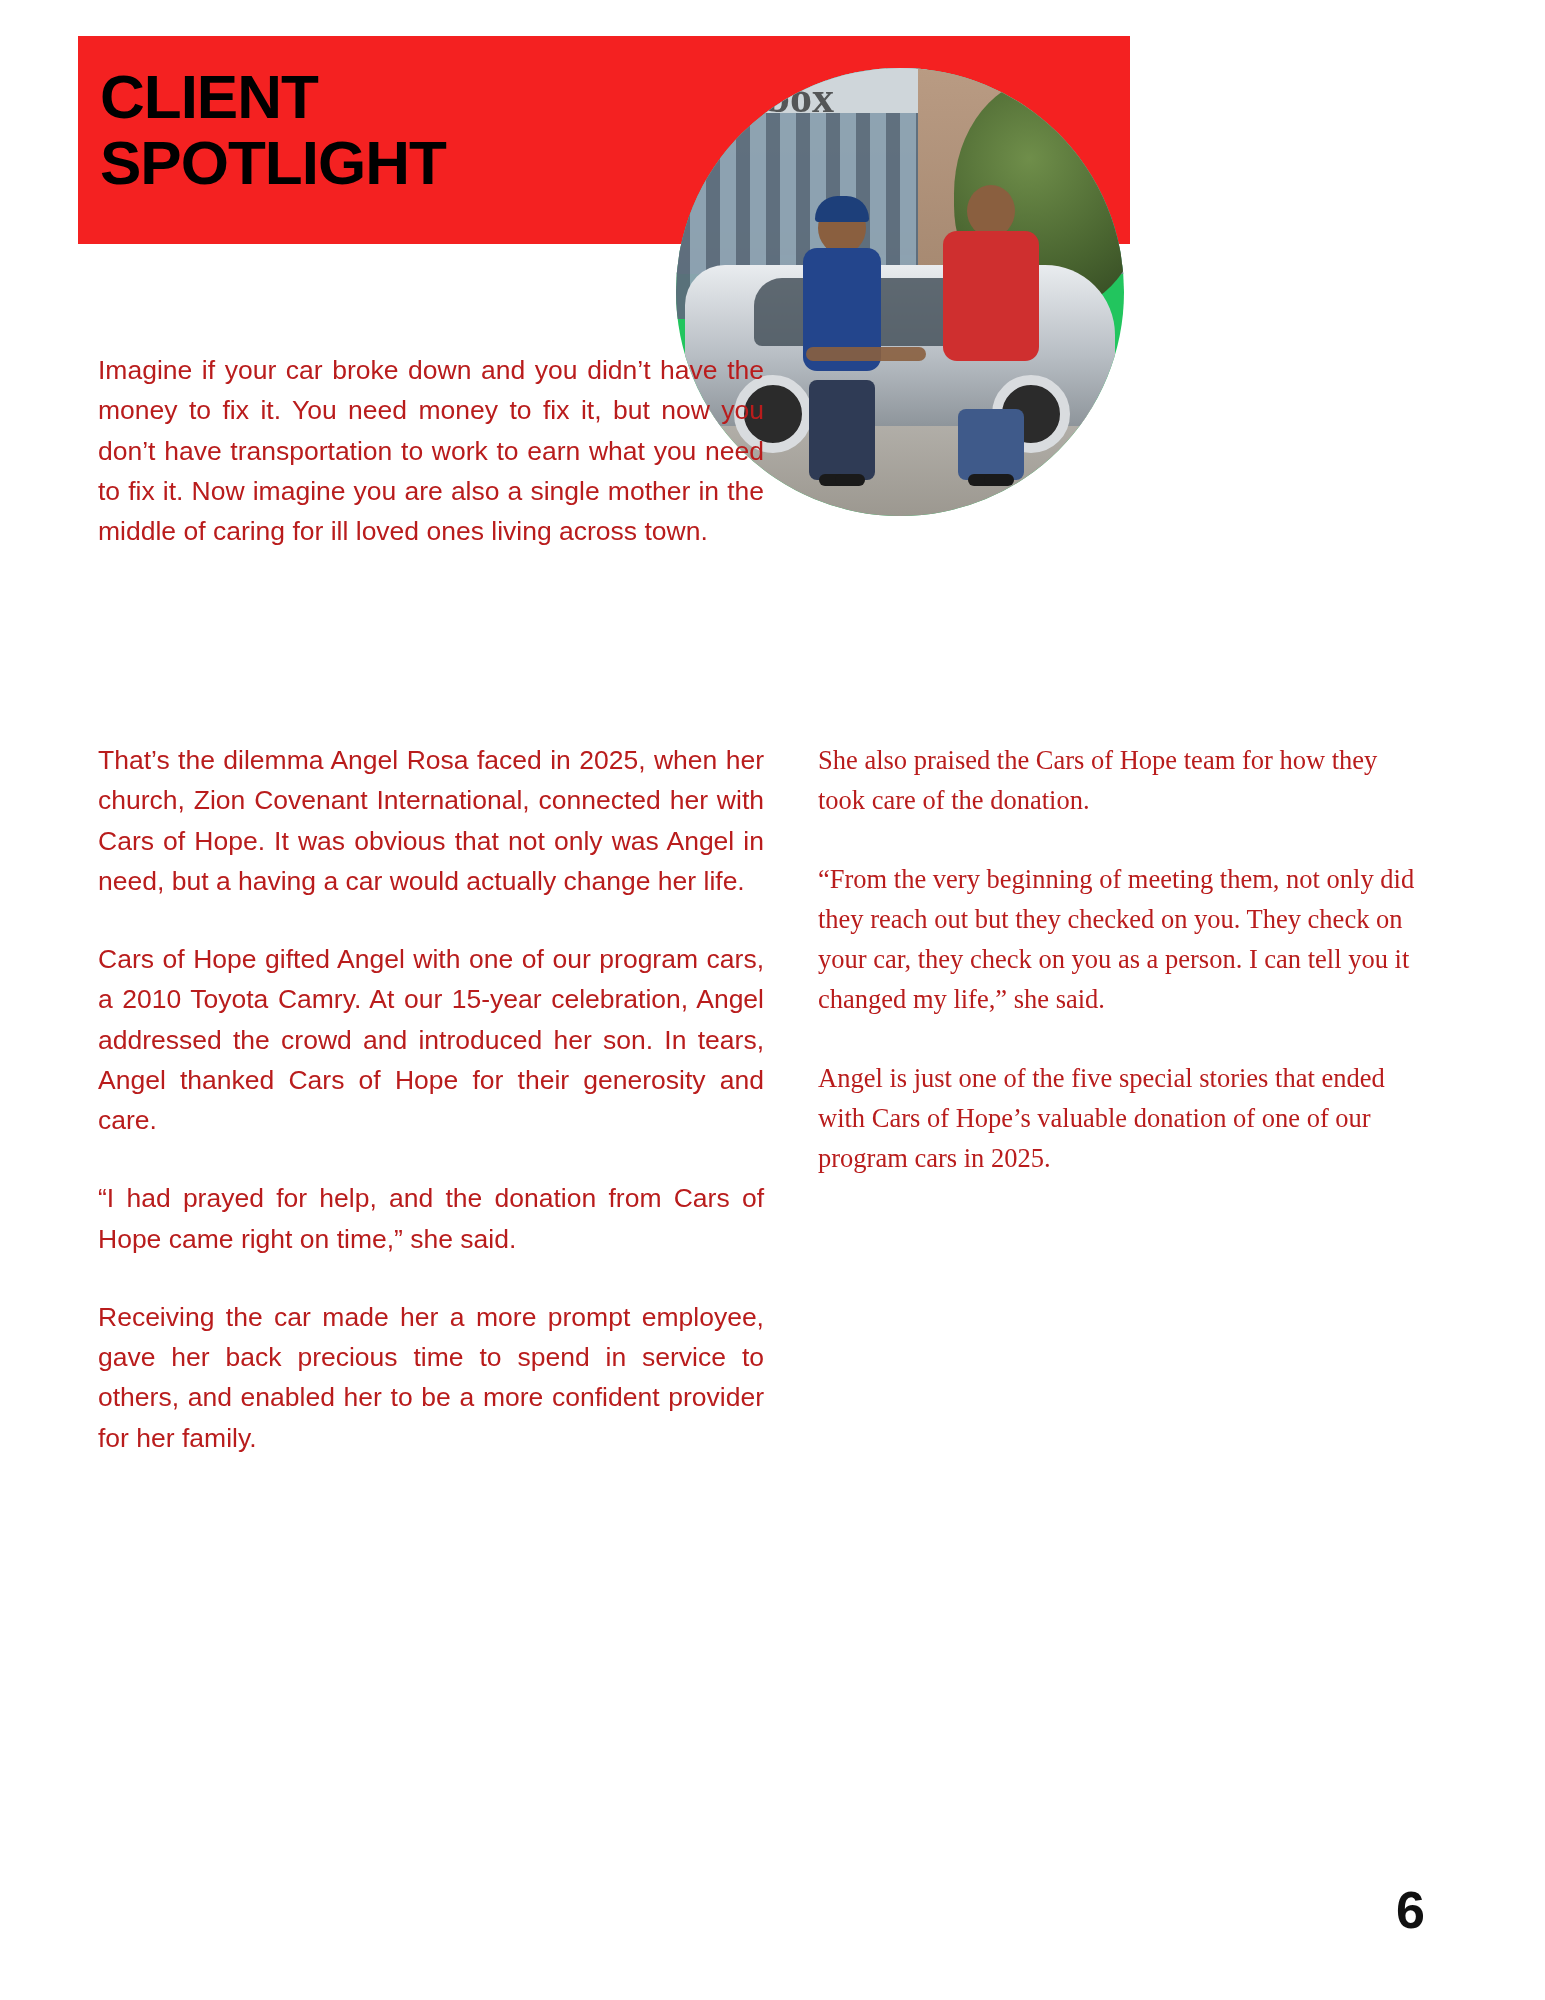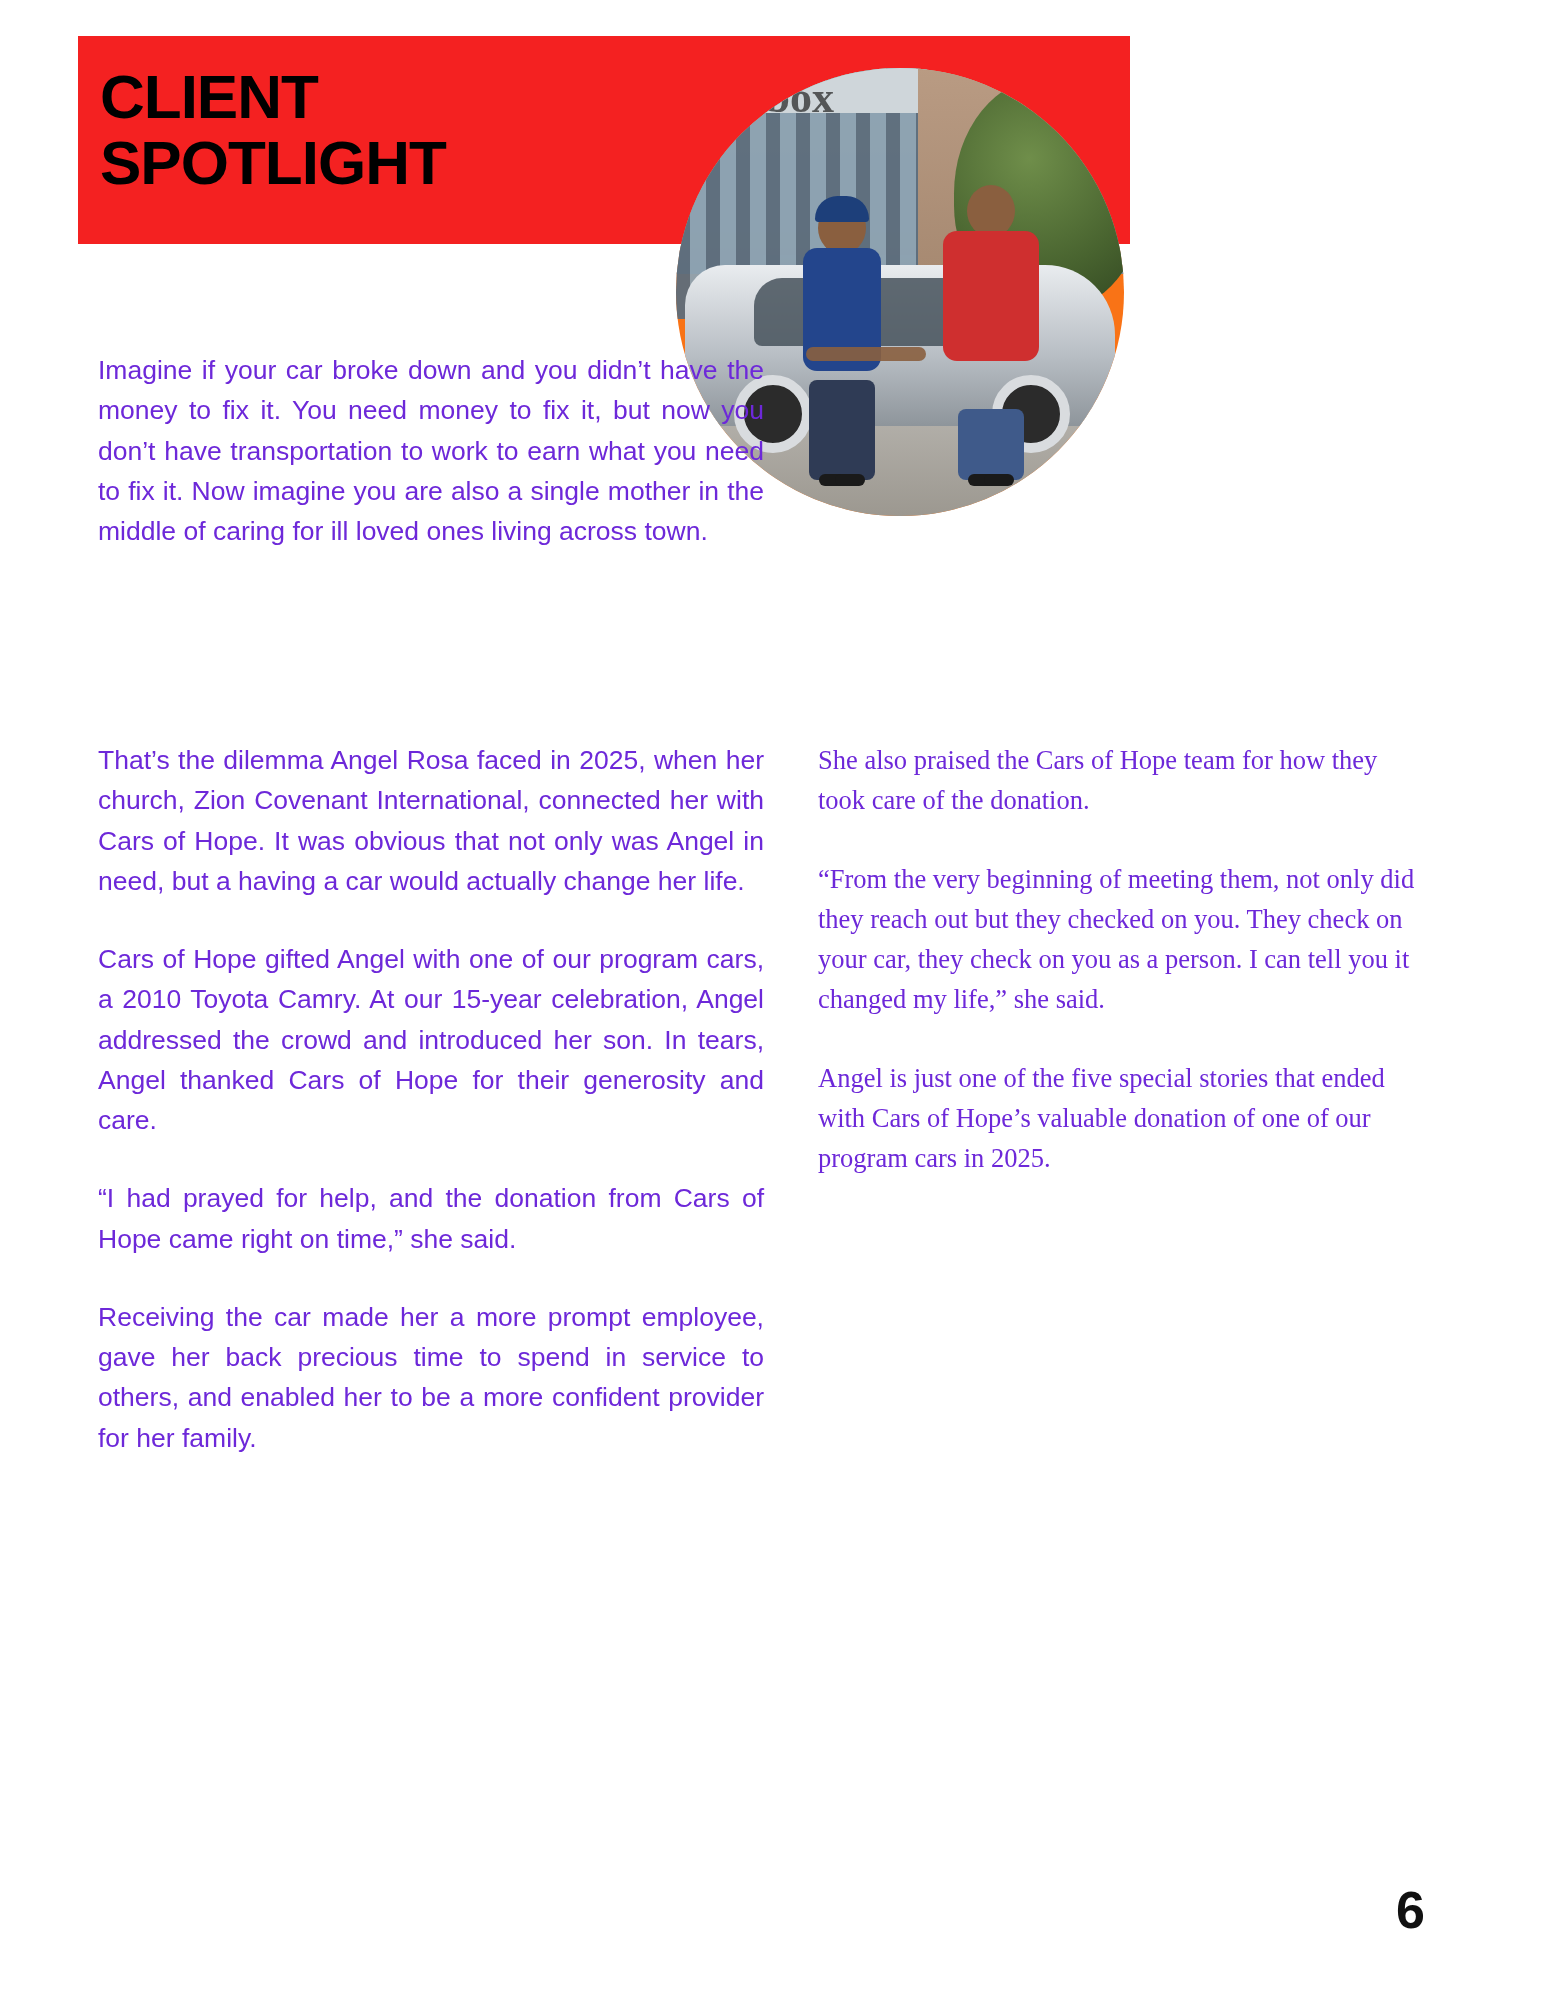--- a/index.html
+++ b/index.html
@@ -40,21 +40,21 @@
 
   
   .photo-circle {
     position: absolute;
     left: 676px;
     top: 68px;
     width: 448px;
     height: 448px;
     border-radius: 50%;
     overflow: hidden;
-    background: #f97316;
+    background: #22c55e;
   }
   .ph-sky {
     position: absolute;
     left: 0; top: 0; width: 100%; height: 46%;
     background: linear-gradient(180deg, #9fb0bd 0%, #8d9fae 60%, #7d8d9b 100%);
   }
   .ph-building {
     position: absolute;
     left: 0; top: 0; width: 56%; height: 56%;
     background:
@@ -187,21 +187,21 @@
     border-radius: 8px;
     opacity: 0.9;
   }
 
   
   .col {
     position: absolute;
     width: 680px;
     font-size: 26.5px;
     line-height: 1.52;
-    color: #6d28d9;
+    color: #b91c1c;
   }
   .col p {
     margin: 0 0 38px 0;
     text-align: justify;
   }
   .col p:last-child { margin-bottom: 0; }
 
   .col-left-top {
     left: 98px;
     top: 350px;

